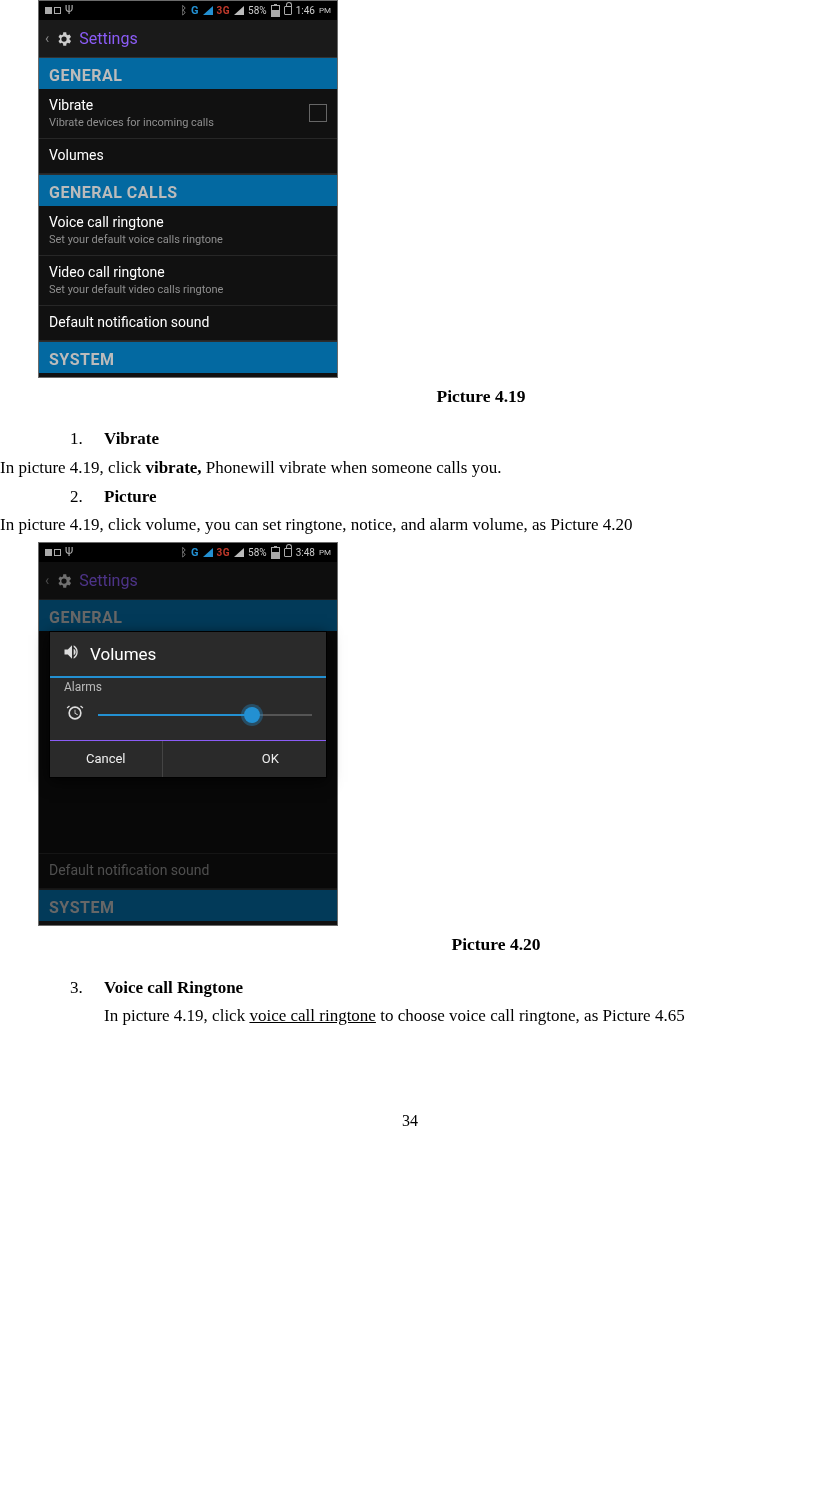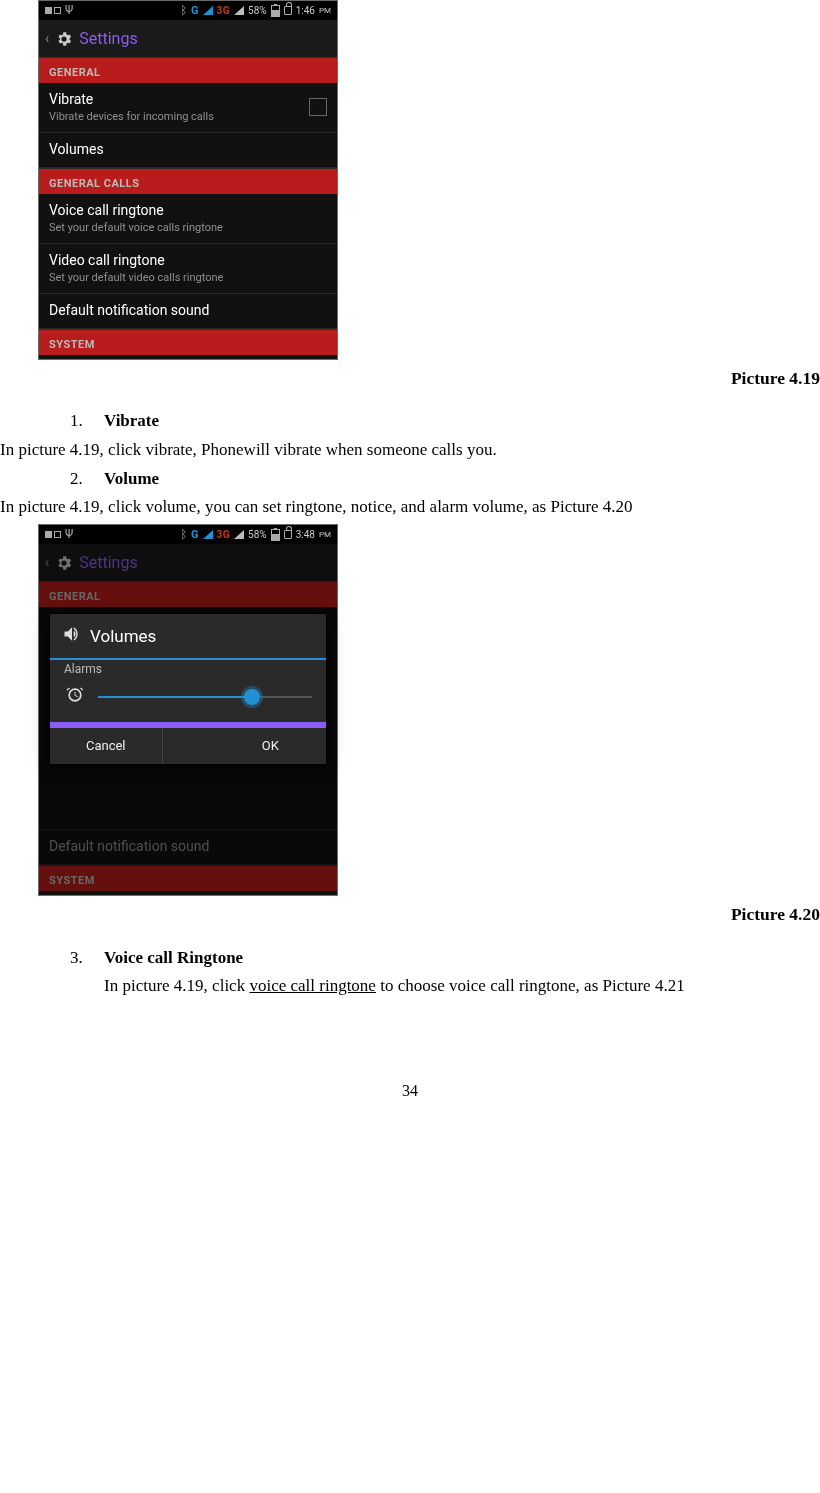--- a/index.html
+++ b/index.html
@@ -62,27 +62,27 @@
       border-bottom: 1px solid #333;
     }
     .appbar .back { color:#888; font-size:14px; }
     .appbar .gear {
       width: 18px; height: 18px; display:inline-block; position:relative;
     }
     .appbar .gear svg { width:18px; height:18px; }
     .appbar .title { font-size: 16px; color: #8b5cf6; }
 
     .section-header {
-      font-size: 11px;
+      font-size: 16px;
       color: #bbb;
       font-weight: bold;
       letter-spacing: 0.5px;
       padding: 8px 10px 4px;
       border-top: 1px solid #2d2d2d;
-      background: #b91c1c;
+      background: #0369a1;
     }
     .section-header.first { border-top: none; }
 
     .setting-row {
       padding: 8px 10px 9px;
       border-bottom: 1px solid #272727;
       background: #111;
       display: flex;
       align-items: center;
       gap: 8px;
@@ -127,49 +127,49 @@
     }
     .slider .fill {
       position:absolute; left:0; top:6px; height:2px; background:#2390d2;
     }
     .slider .thumb {
       position:absolute; top:50%; width:16px; height:16px; margin-top:-8px;
       background:#2390d2; border-radius:50%; box-shadow:0 0 0 3px rgba(35,144,210,0.35);
       transform: translateX(-8px);
     }
     .dlg-buttons {
-      display:flex; border-top:6px solid #8b5cf6;gap:24px;
+      display:flex; border-top:1px solid #8b5cf6;gap:24px;
     }
     .dlg-buttons div {
       flex:1; text-align:center; padding:10px 0; color:#eee; font-size:13px;
       border-right:1px solid #444;
     }
     .dlg-buttons div:last-child { border-right:none;margin-left:28px; }
 
     
     .caption {
       font-weight: bold;
-      text-align: right;
+      text-align: center;
       margin: 6px 0 18px 142px;
       font-size: 17.5px;
     }
     .ol {
       margin-left: 70px;
     }
     .ol .item {
       display:flex;
       gap: 16px;
       margin: 4px 0;
     }
     .ol .num { min-width: 18px; }
     .ol .lbl { font-weight: bold; }
     .body-line {
       margin: 2px 0 3px 0;
     }
-    .body-line .b { font-weight: normal; }
+    .body-line .b { font-weight: bold; }
     .indented-body {
       margin-left: 104px;
     }
     .underline { text-decoration: underline; }
     .page-num { text-align:center; margin-top: 80px; font-size:16px; }
   </style>
 </head>
 <body>
 
 <div class="page">
@@ -255,21 +255,21 @@
       <span class="num">1.</span>
       <span class="lbl">Vibrate</span>
     </div>
   </div>
   <div class="body-line">
     <span>In picture 4.19, click </span><span class="b">vibrate,</span><span> Phonewill vibrate when someone calls you.</span>
   </div>
   <div class="ol">
     <div class="item">
       <span class="num">2.</span>
-      <span class="lbl">Volume</span>
+      <span class="lbl">Picture</span>
     </div>
   </div>
   <div class="body-line">In picture 4.19, click volume, you can set ringtone, notice, and alarm volume, as Picture 4.20</div>
 
   <div class="phone rel" style="margin-top:4px;">
     <div class="dimmed">
 
       <div class="statusbar" style="filter:none;">
         <span class="status-squares">
           <span class="status-sq fill"></span>
@@ -345,17 +345,17 @@
 
   <div class="caption" style="margin-left:172px;">Picture 4.20</div>
 
   <div class="ol">
     <div class="item">
       <span class="num">3.</span>
       <span class="lbl">Voice call Ringtone</span>
     </div>
   </div>
   <div class="indented-body">
-    <span>In picture 4.19, click </span><span class="b underline">voice call ringtone</span><span> to choose voice call ringtone, as Picture 4.21</span>
+    <span>In picture 4.19, click </span><span class="b underline">voice call ringtone</span><span> to choose voice call ringtone, as Picture 4.65</span>
   </div>
 
   <div class="page-num">34</div>
 </div>
 
 </body></html>

